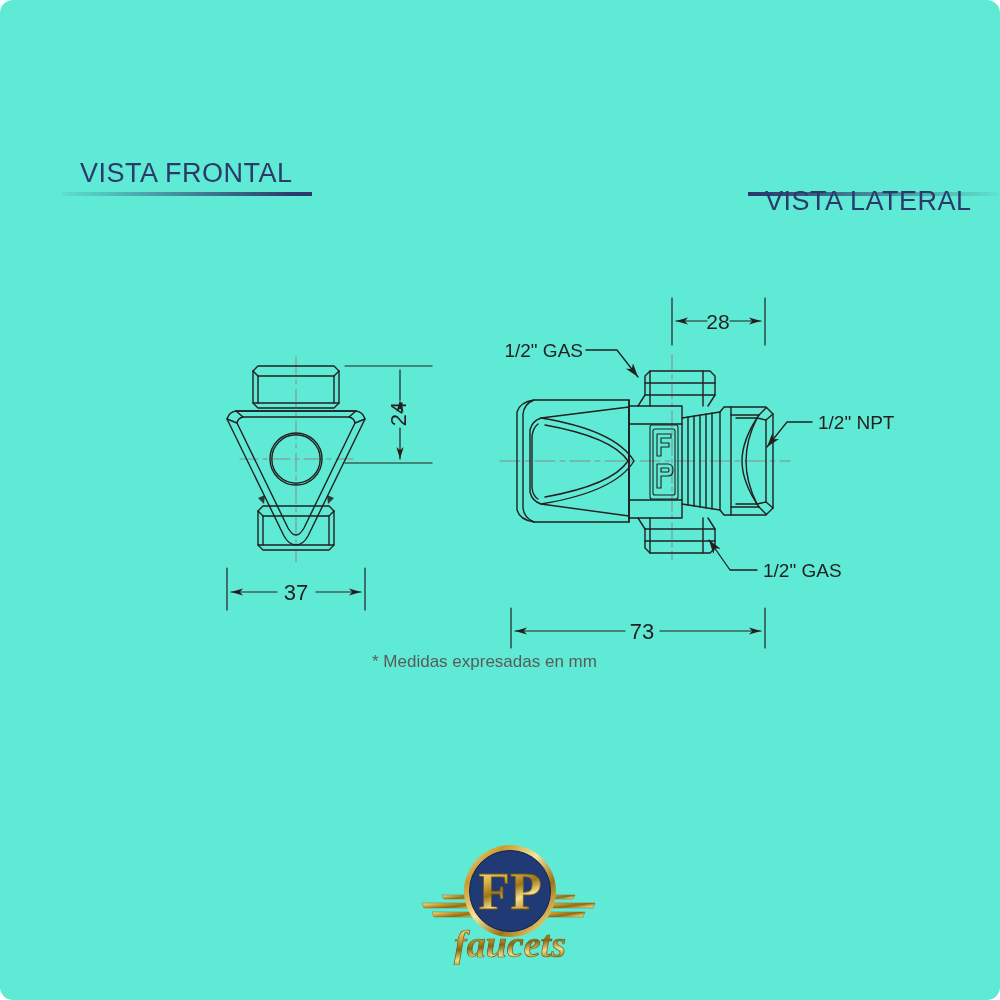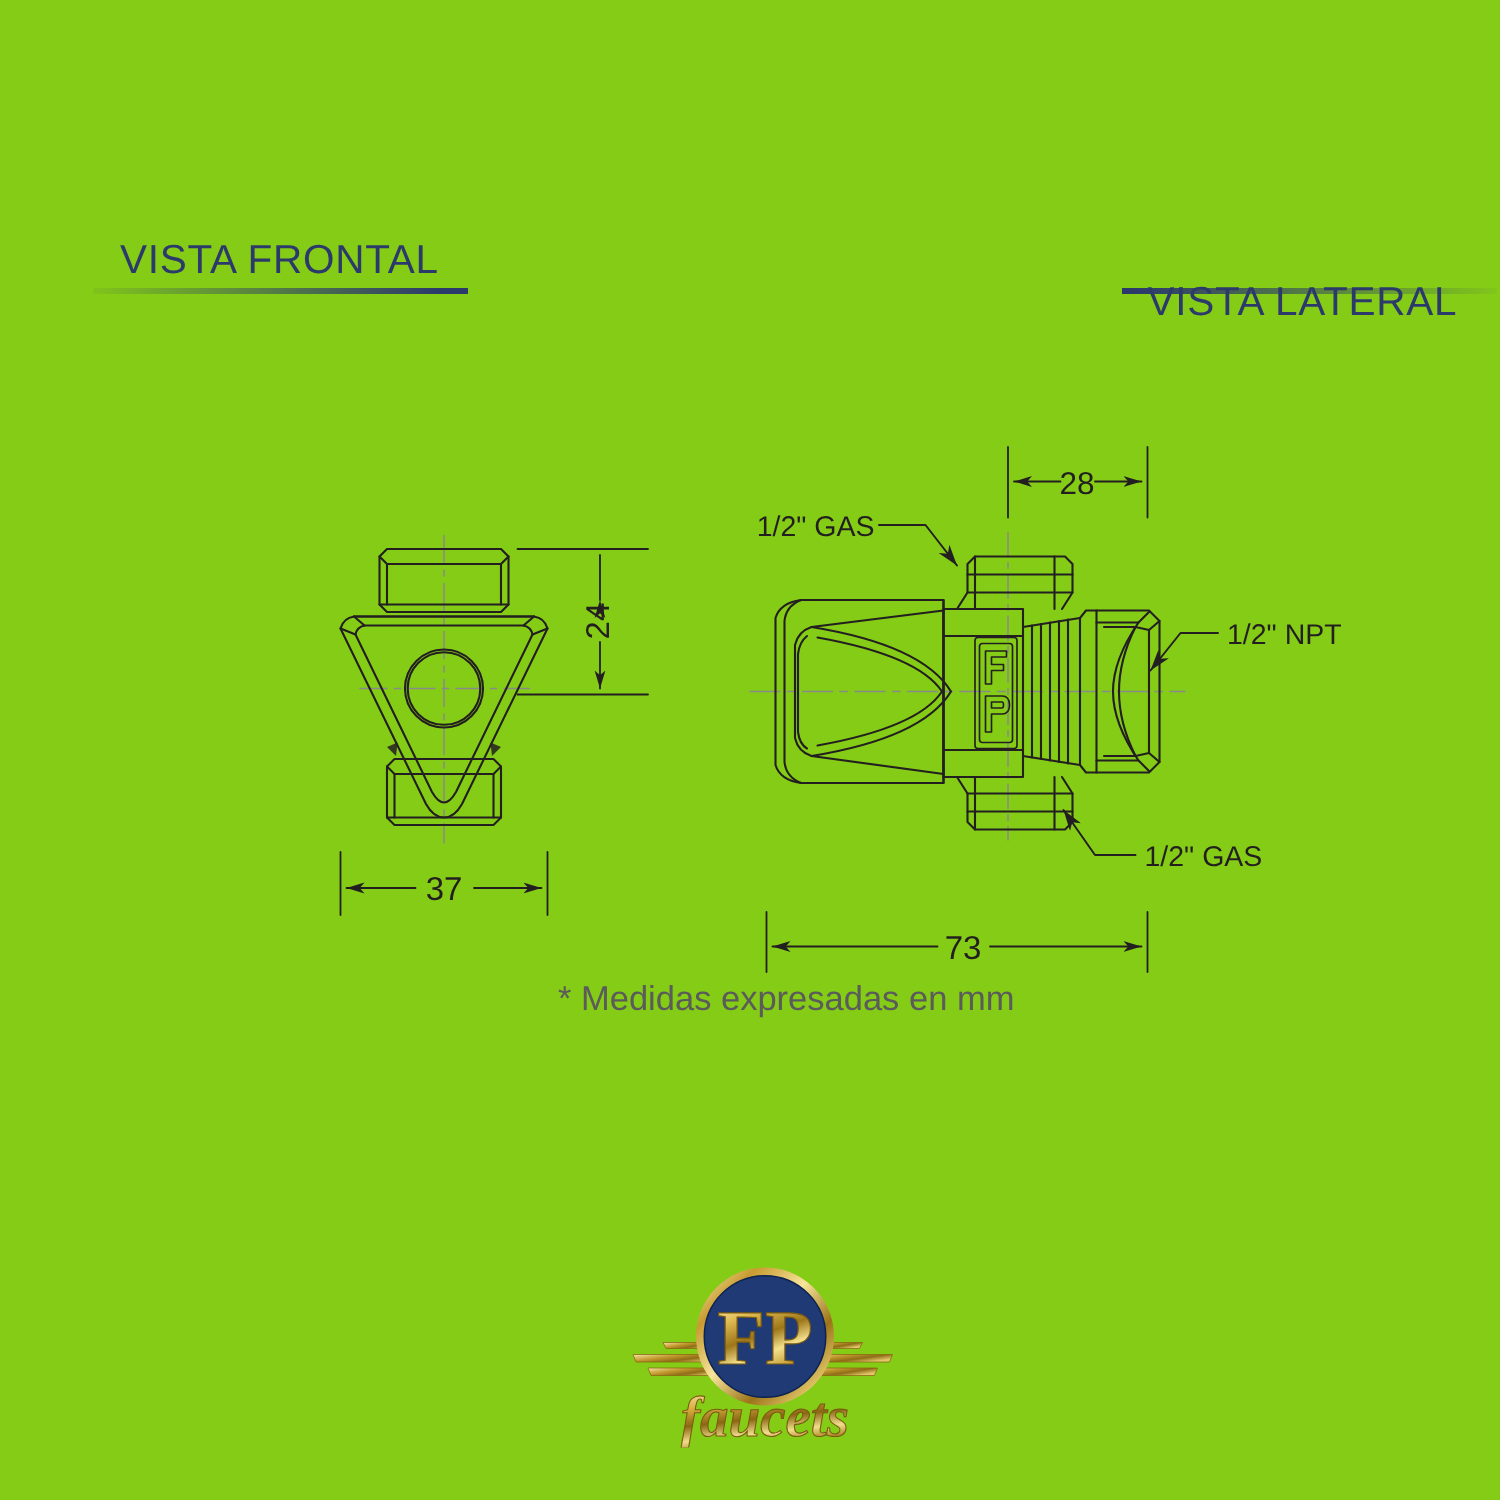--- a/index.html
+++ b/index.html
@@ -10,21 +10,22 @@
   body {
     width: 1000px;
     height: 1000px;
     position: relative;
     overflow: hidden;
     font-family: "Liberation Sans", sans-serif;
   }
   .page {
     position: absolute;
     inset: 0;
-    background: #84cc16;
+    background: #5eead4;
+    border-radius: 13px;
   }
 
   
   .view-heading {
     position: absolute;
     font-family: "Liberation Sans", sans-serif;
     font-size: 27px;
     font-weight: 400;
     letter-spacing: 0.5px;
     color: #2c3a6b;
@@ -51,21 +52,21 @@
     position: absolute;
     left: 0; top: 0;
     width: 1000px; height: 1000px;
   }
 
   
   #footnote {
     position: absolute;
     left: 372px; top: 652px;
     font-family: "Liberation Sans", sans-serif;
-    font-size: 23px;
+    font-size: 17px;
     color: #5b5b5b;
     white-space: nowrap;
   }
 
   
   #logo {
     position: absolute;
     left: 418px; top: 833px;
     width: 185px; height: 132px;
   }

